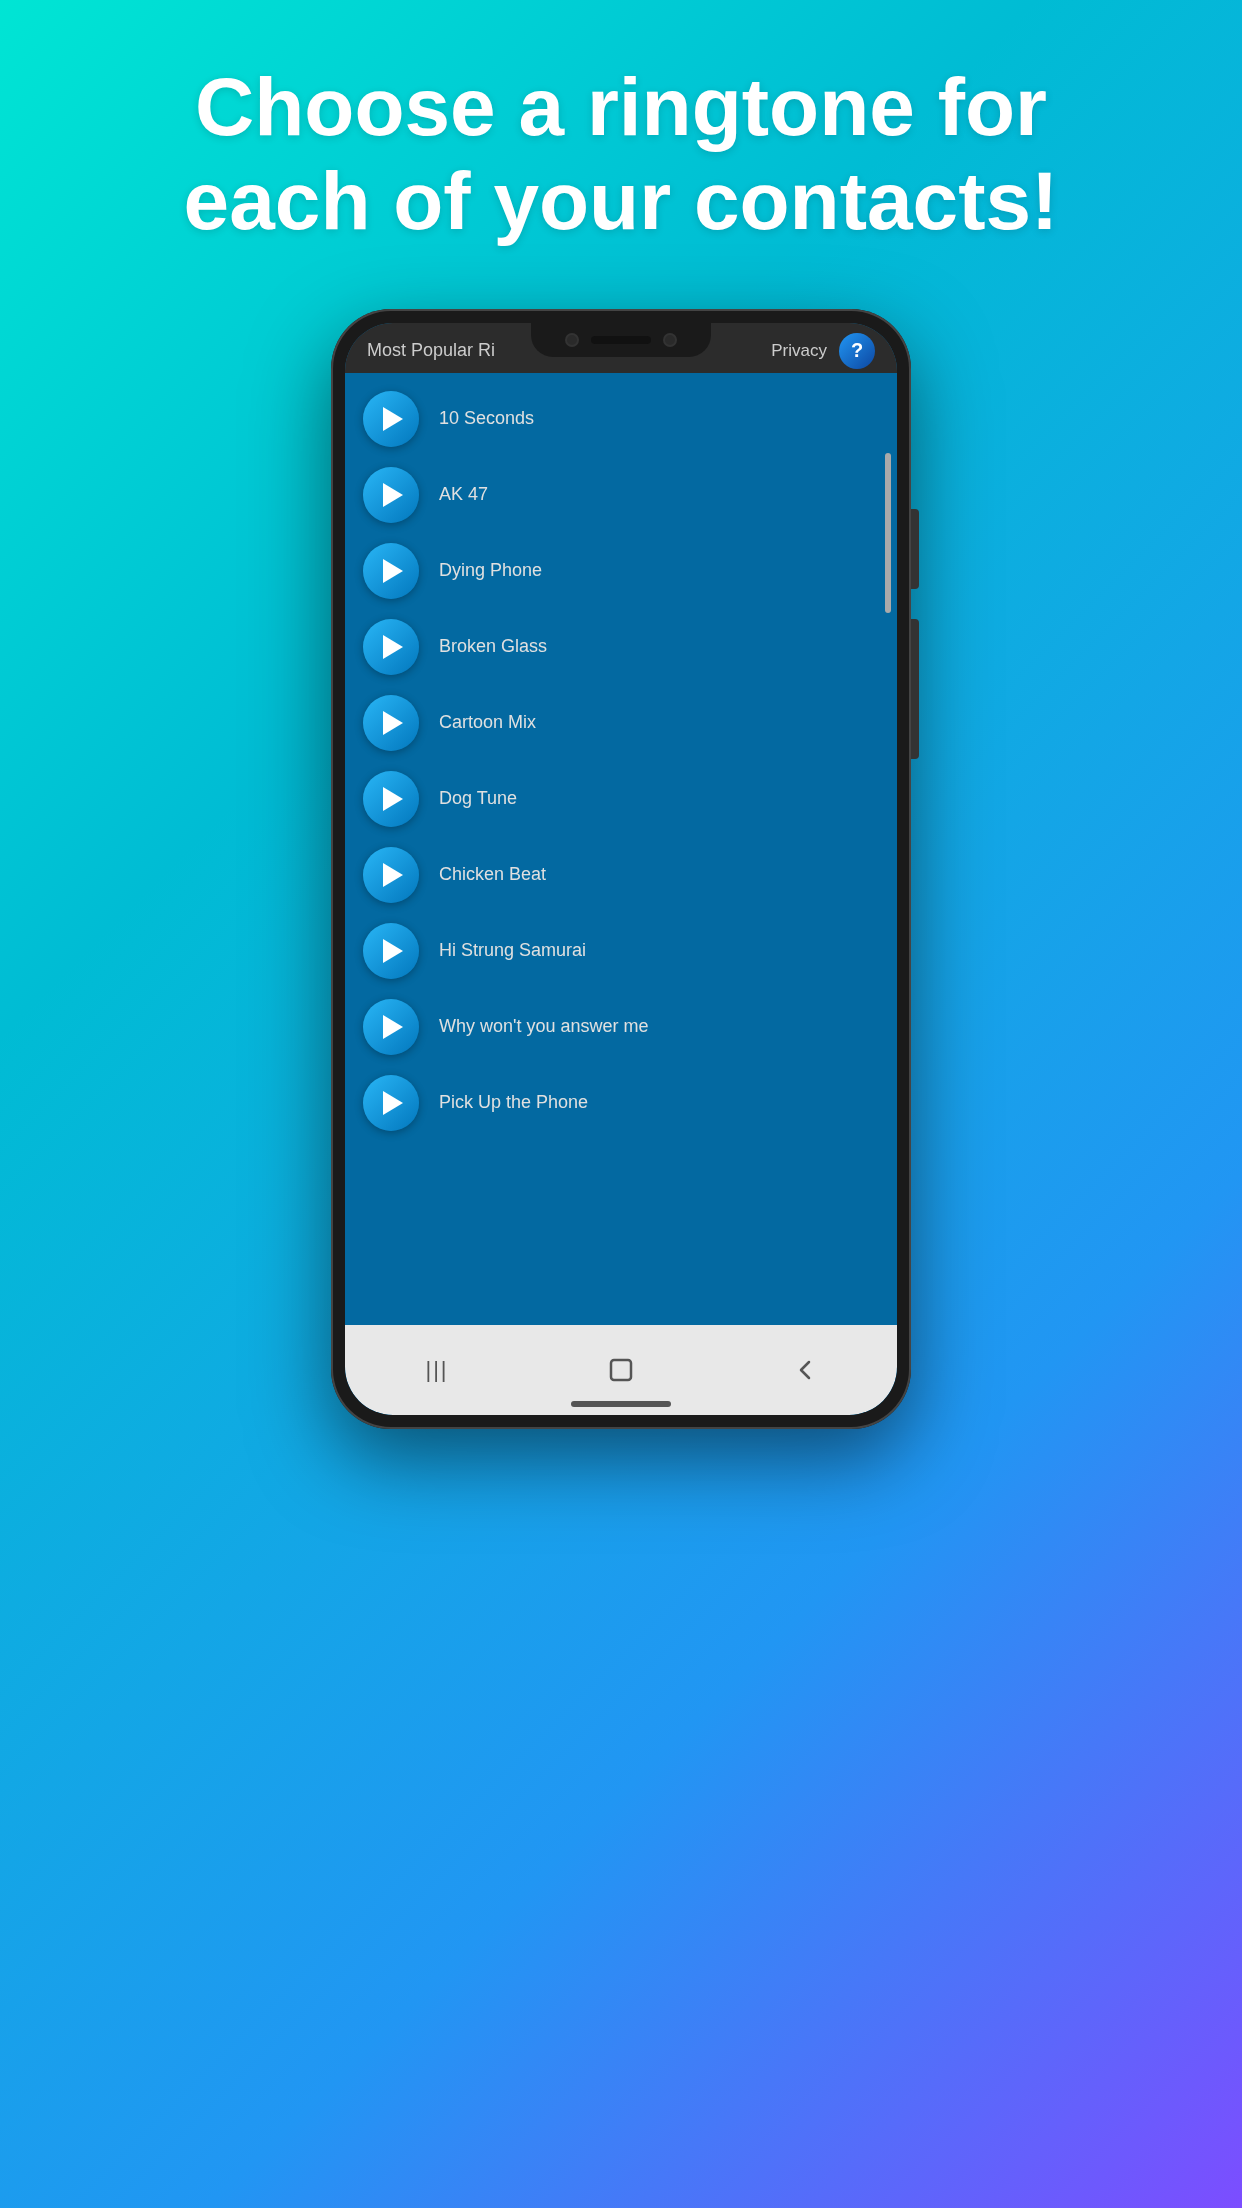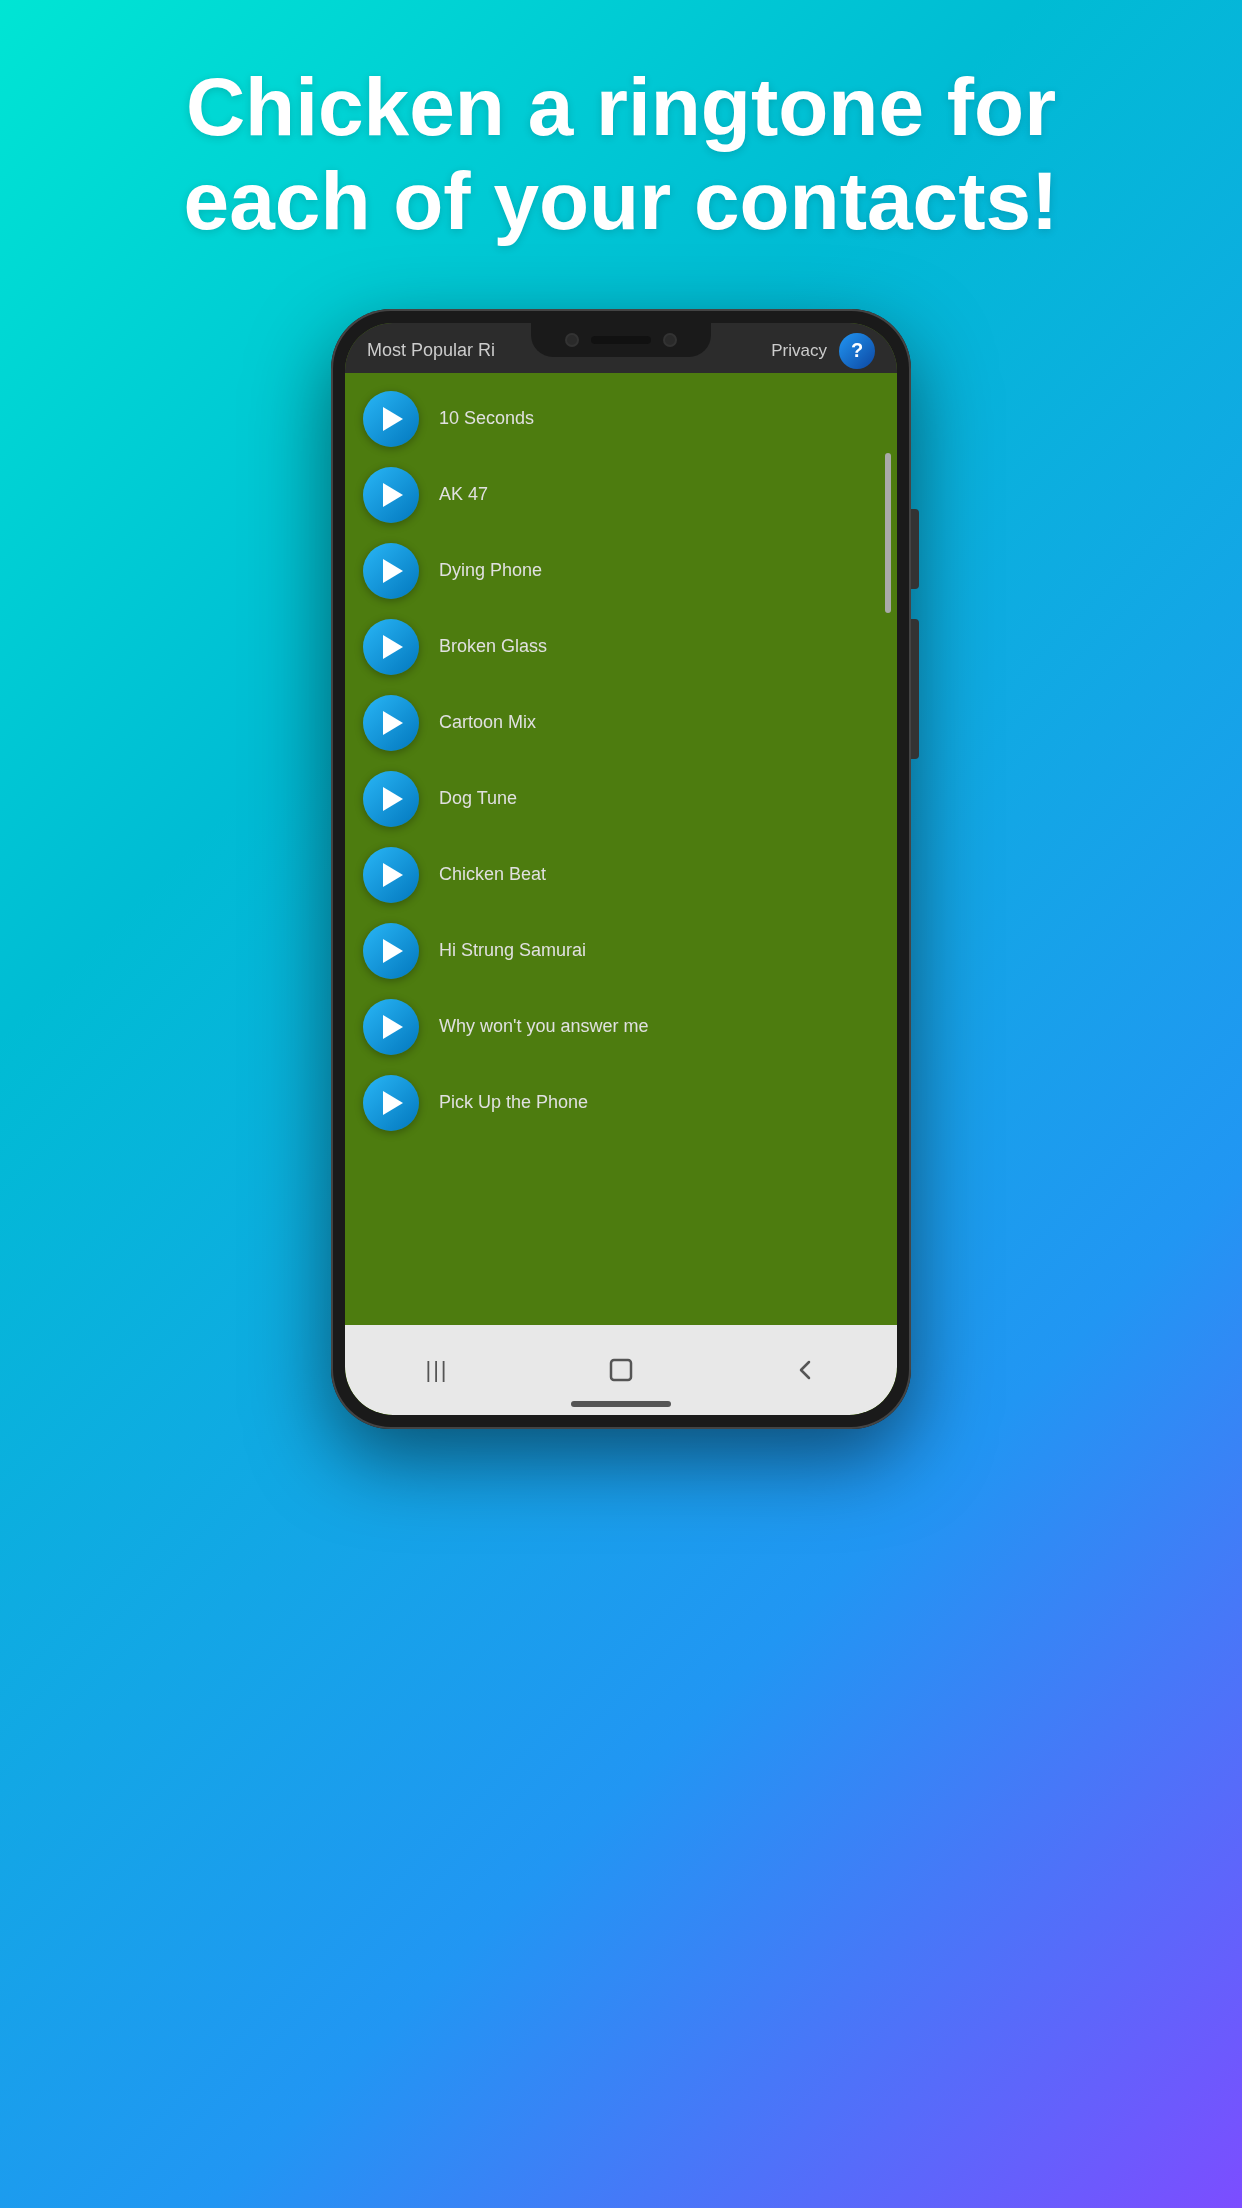--- a/index.html
+++ b/index.html
@@ -62,21 +62,21 @@
       background: #333;
       border-radius: 0 4px 4px 0;
     }
 
     .phone-screen {
       position: absolute;
       top: 14px;
       left: 14px;
       right: 14px;
       bottom: 14px;
-      background: #4d7c0f;
+      background: #0369a1;
       border-radius: 48px;
       overflow: hidden;
       display: flex;
       flex-direction: column;
     }
 
     
     .notch {
       position: absolute;
       top: 0;
@@ -231,21 +231,21 @@
       width: 100px;
       height: 6px;
       background: #555;
       border-radius: 3px;
     }
   </style>
 </head>
 <body>
 
 <div class="headline">
-  <span>Chicken a ringtone for</span><br>
+  <span>Choose a ringtone for</span><br>
   <span>each of your contacts!</span>
 </div>
 
 <div class="phone-wrapper">
   <div class="phone-outer">
     <div class="phone-screen">
       <div class="notch">
         <div class="notch-camera"></div>
         <div class="notch-speaker"></div>
         <div class="notch-camera"></div>

